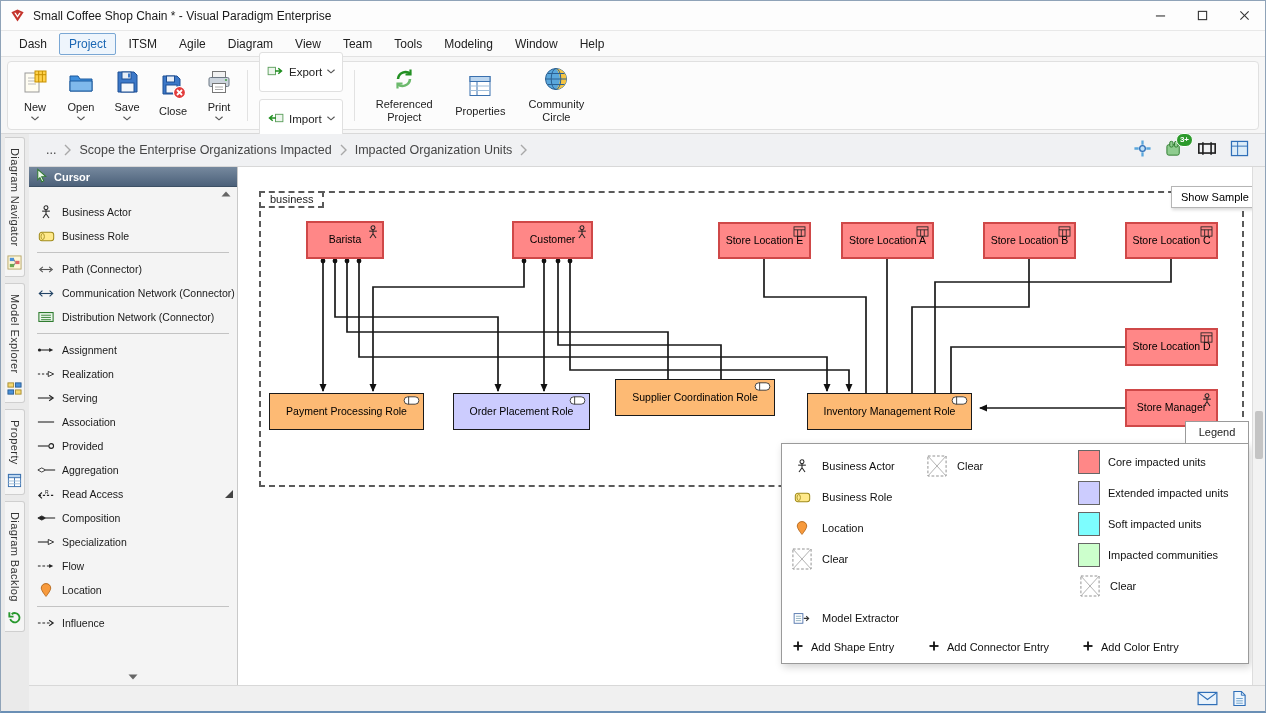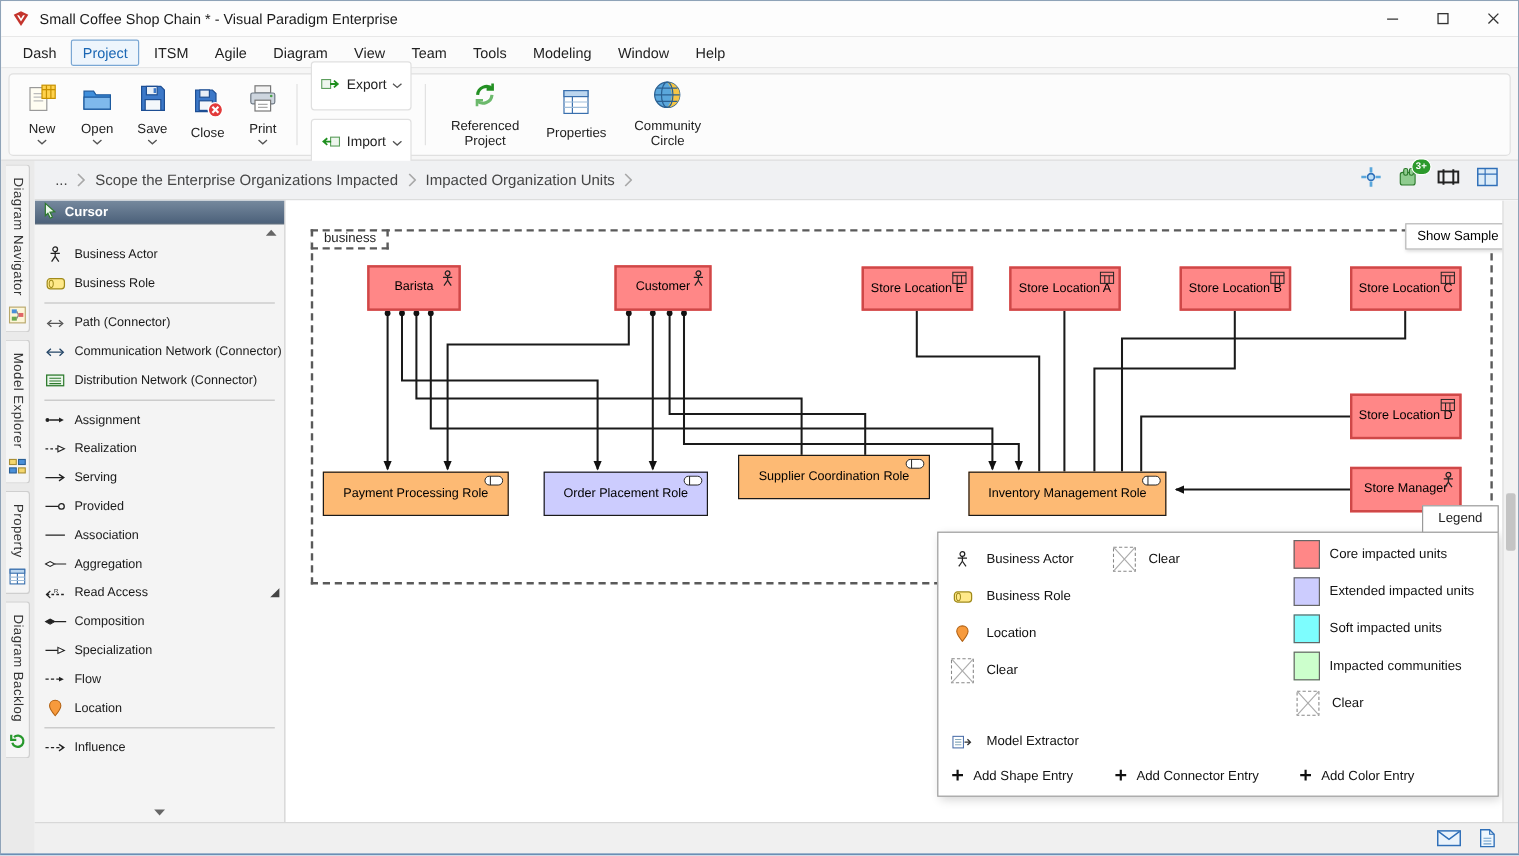--- a/index.html
+++ b/index.html
@@ -505,34 +505,34 @@
                       <line x1="1" y1="4" x2="17.5" y2="4" stroke="#222" stroke-width="1.2"></line>
                       <path d="M13.5 1 L18 4 L13.5 7" fill="none" stroke="#222" stroke-width="1.2"></path>
                     </svg>
                   </span>
                 <span class="pal-label">Serving</span>
 
               </div>
                 <div class="pal-item">
                 <span class="pal-icon">
                     <svg viewBox="0 0 20 8" width="18" height="8">
+                      <line x1="1" y1="4" x2="19" y2="4" stroke="#222" stroke-width="1.2"></line>
+                    </svg>
+                  </span>
+                <span class="pal-label">Association</span>
+
+              </div>
+                <div class="pal-item">
+                <span class="pal-icon">
+                    <svg viewBox="0 0 20 8" width="18" height="8">
                       <line x1="1" y1="4" x2="13" y2="4" stroke="#222" stroke-width="1.2"></line>
                       <circle cx="15.8" cy="4" r="2.6" fill="none" stroke="#222" stroke-width="1.2"></circle>
                     </svg>
                   </span>
                 <span class="pal-label">Provided</span>
-
-              </div>
-                <div class="pal-item">
-                <span class="pal-icon">
-                    <svg viewBox="0 0 20 8" width="18" height="8">
-                      <line x1="1" y1="4" x2="19" y2="4" stroke="#222" stroke-width="1.2"></line>
-                    </svg>
-                  </span>
-                <span class="pal-label">Association</span>
 
               </div>
                 <div class="pal-item">
                 <span class="pal-icon">
                     <svg viewBox="0 0 22 8" width="19" height="8">
                       <path d="M1 4 L5.5 1.6 L10 4 L5.5 6.4 Z" fill="#fff" stroke="#222"></path>
                       <line x1="10" y1="4" x2="21" y2="4" stroke="#222" stroke-width="1.2"></line>
                     </svg>
                   </span>
                 <span class="pal-label">Aggregation</span>

